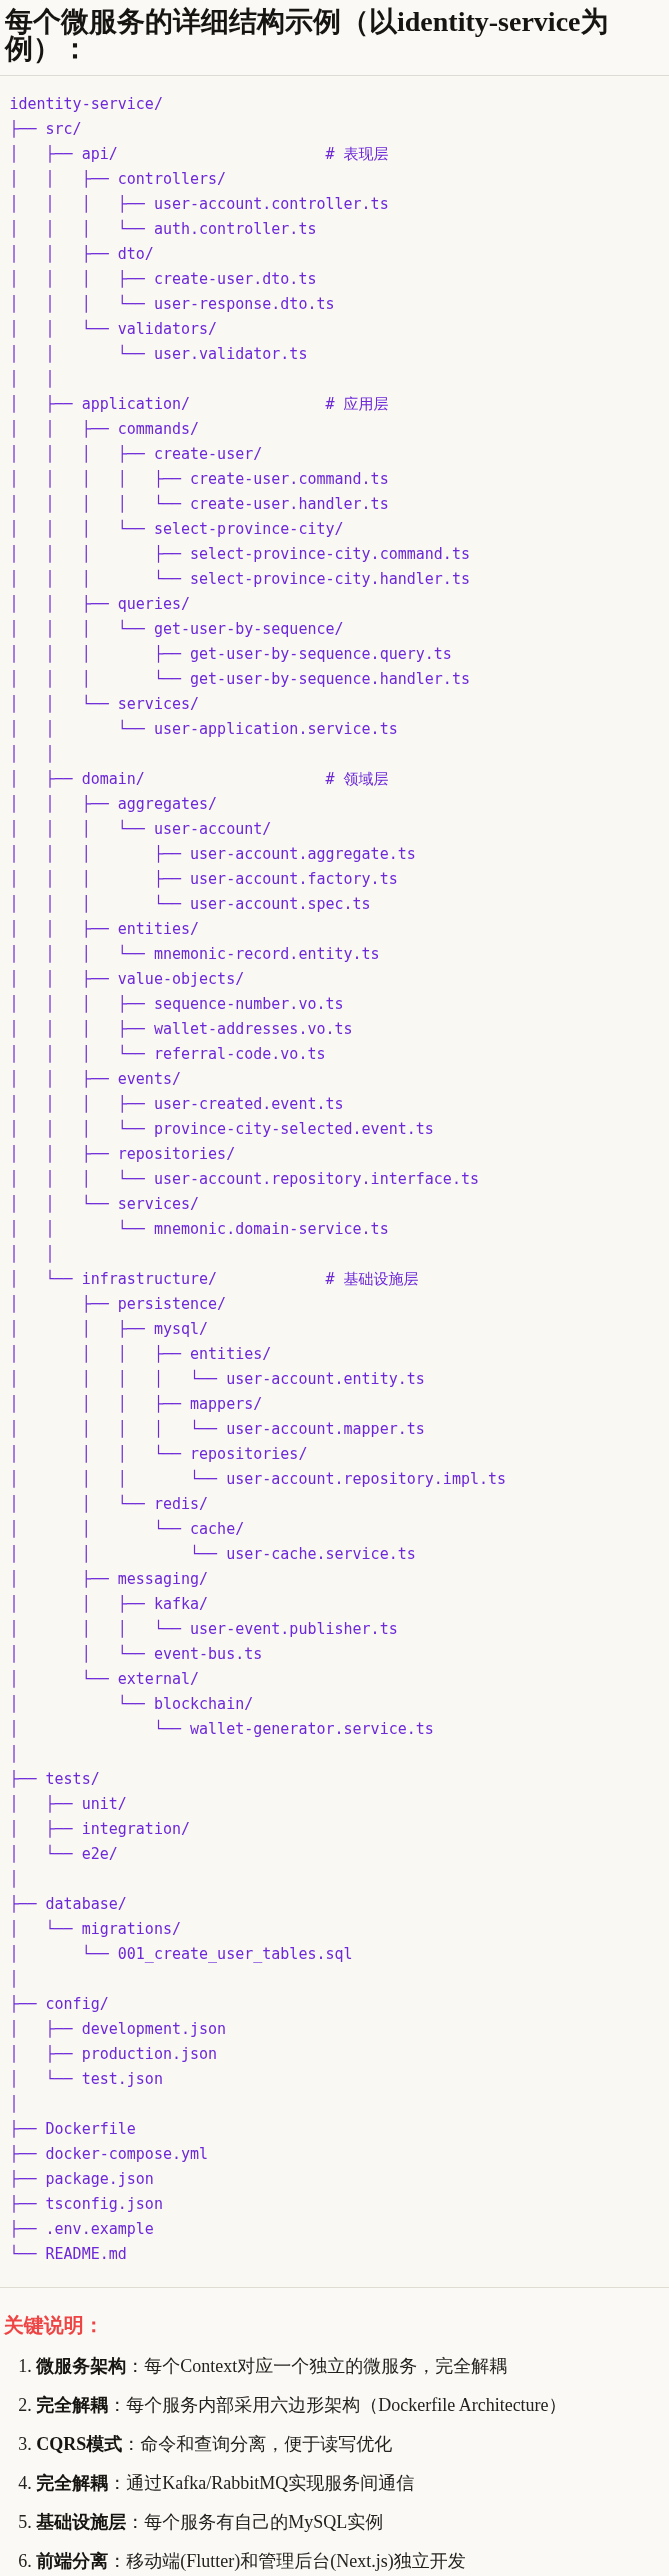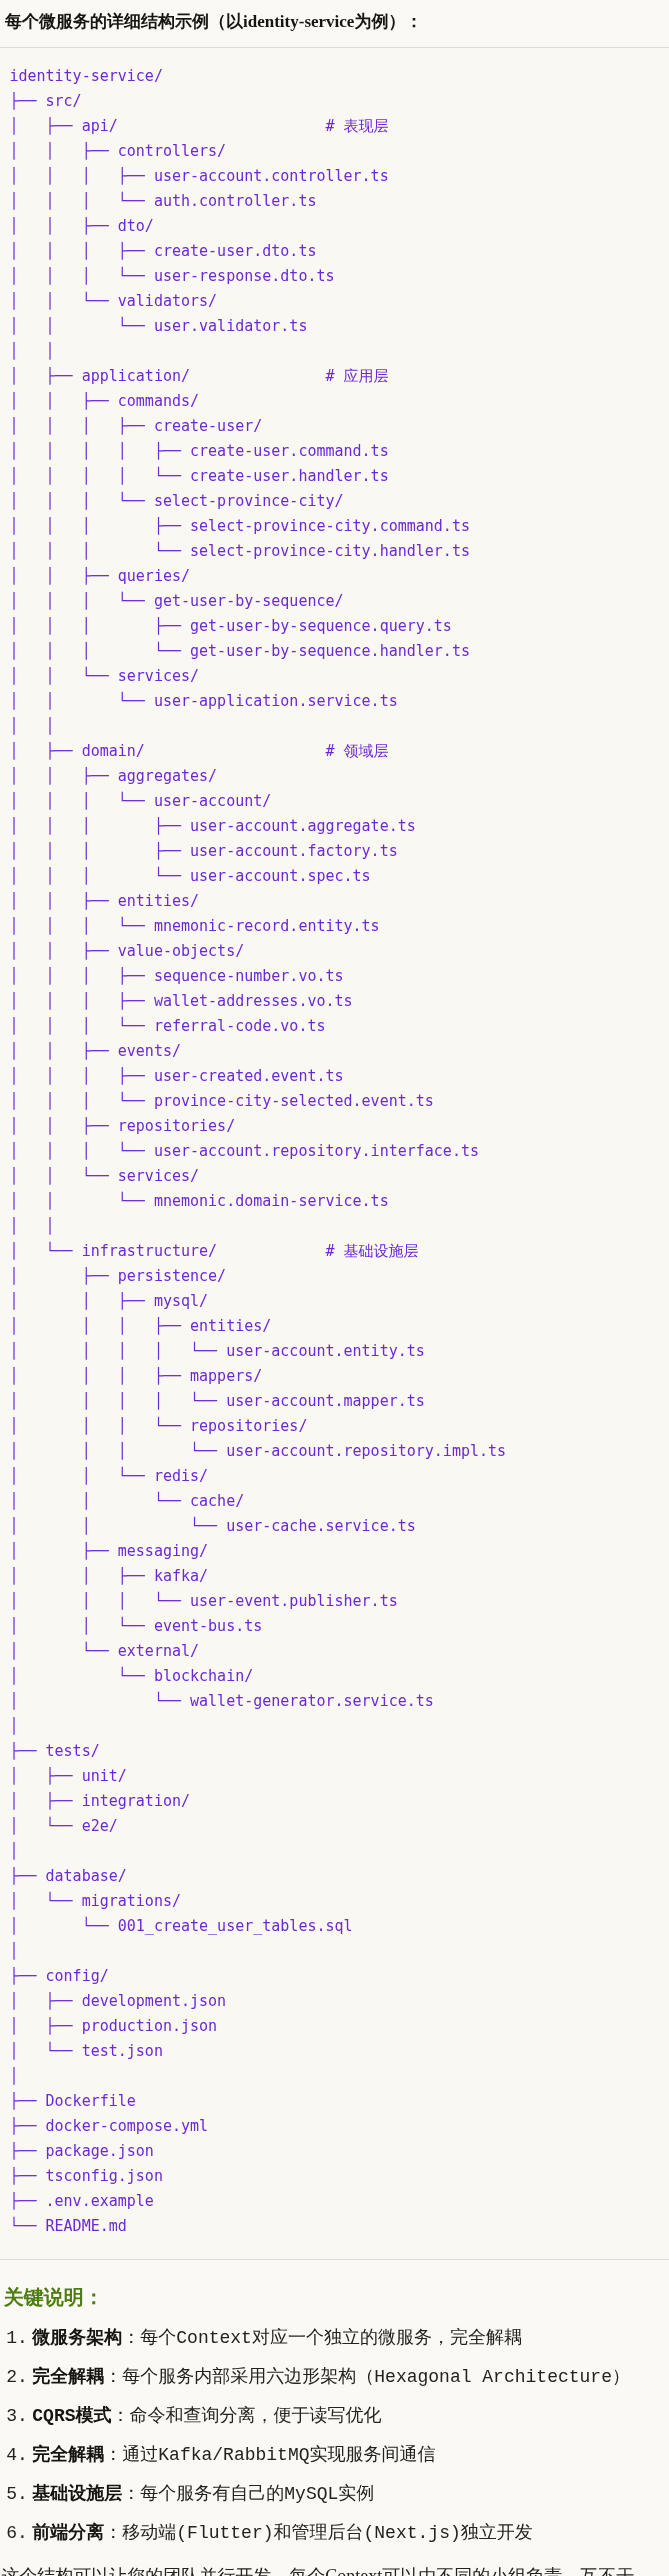--- a/index.html
+++ b/index.html
@@ -3,21 +3,21 @@
 <meta charset="utf-8">
 <style>
   html, body { margin: 0; padding: 0; background: #FAF9F5; }
   body {
     width: 669px;
     font-family: "Liberation Serif", "DejaVu Serif", serif;
     color: #21201D;
   }
   .page-title {
     margin: 7.5px 5px 0 5px;
-    font-size: 17px;
+    font-size: 28px;
     line-height: 27.5px;
     font-weight: 700;
     color: #161511;
   }
   .code-block {
     margin-top: 12px;
     background: #F9F8F2;
     border-top: 1.3px solid #DEDCD3;
     border-bottom: 1.3px solid #DEDCD3;
     padding: 16.3px 7.5px 20px 9.4px;
@@ -29,23 +29,23 @@
     font-size: 15px;
     line-height: 25px;
     color: #6d28d9;
     white-space: pre;
   }
   .notes-heading {
     margin: 25px 5px 19px 3.8px;
     font-size: 20px;
     line-height: 24px;
     font-weight: 700;
-    color: #4d7c0f;
+    color: #ef4444;
   }
-  .notes-list { margin: 0; padding: 0; font-family: Liberation Mono, monospace; }
+  .notes-list { margin: 12px; padding: 0; }
   .note-item {
     margin: 0 0 19px 6.3px;
     font-size: 18px;
     line-height: 20px;
     color: #23221F;
   }
   .note-item .num { margin-right: 4.4px; }
   .note-item .term { font-weight: 700; color: #161511; }
   .closing-paragraph {
     margin: 23px 2.5px 13.8px 1.3px;
@@ -151,21 +151,21 @@
 └── README.md</pre>
   </div>
 
   <h2 class="notes-heading">关键说明：</h2>
 
   <div class="notes-list">
     <div class="note-item">
       <span class="num">1.</span><span class="term">微服务架构</span><span class="desc">：每个Context对应一个独立的微服务，完全解耦</span>
     </div>
     <div class="note-item">
-      <span class="num">2.</span><span class="term">完全解耦</span><span class="desc">：每个服务内部采用六边形架构（Hexagonal Architecture）</span>
+      <span class="num">2.</span><span class="term">完全解耦</span><span class="desc">：每个服务内部采用六边形架构（Dockerfile Architecture）</span>
     </div>
     <div class="note-item">
       <span class="num">3.</span><span class="term">CQRS模式</span><span class="desc">：命令和查询分离，便于读写优化</span>
     </div>
     <div class="note-item">
       <span class="num">4.</span><span class="term">完全解耦</span><span class="desc">：通过Kafka/RabbitMQ实现服务间通信</span>
     </div>
     <div class="note-item">
       <span class="num">5.</span><span class="term">基础设施层</span><span class="desc">：每个服务有自己的MySQL实例</span>
     </div>

